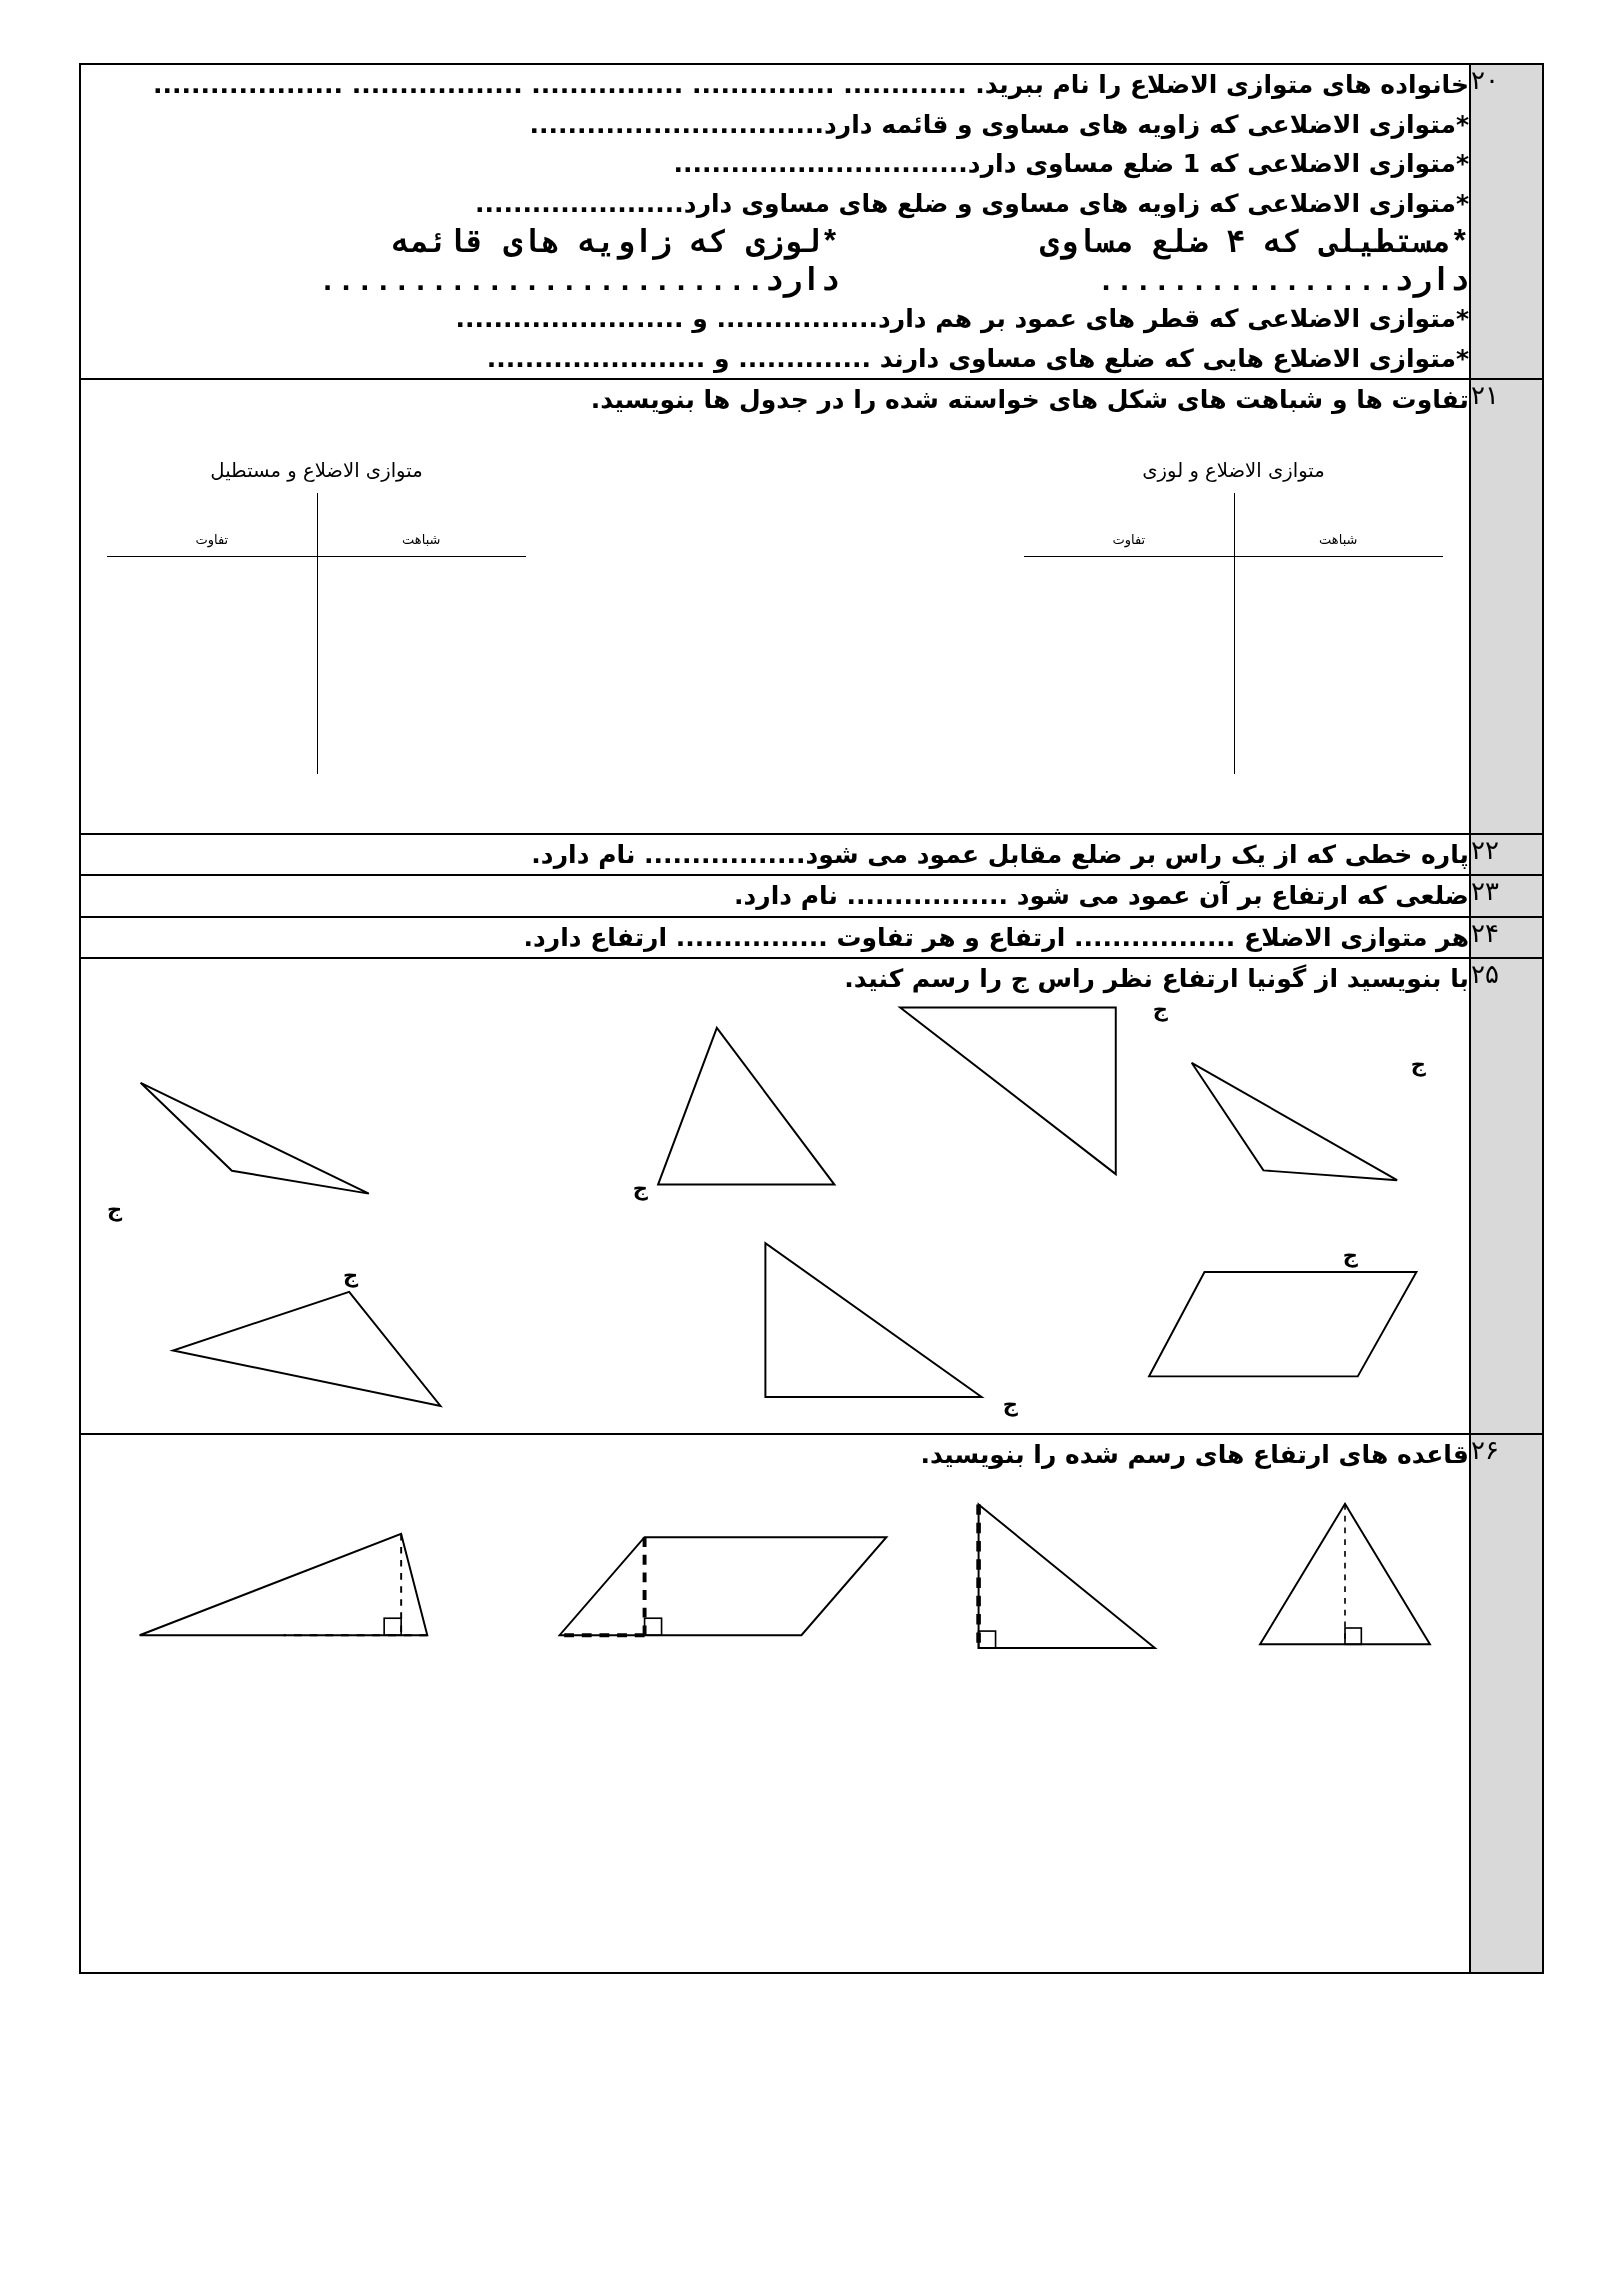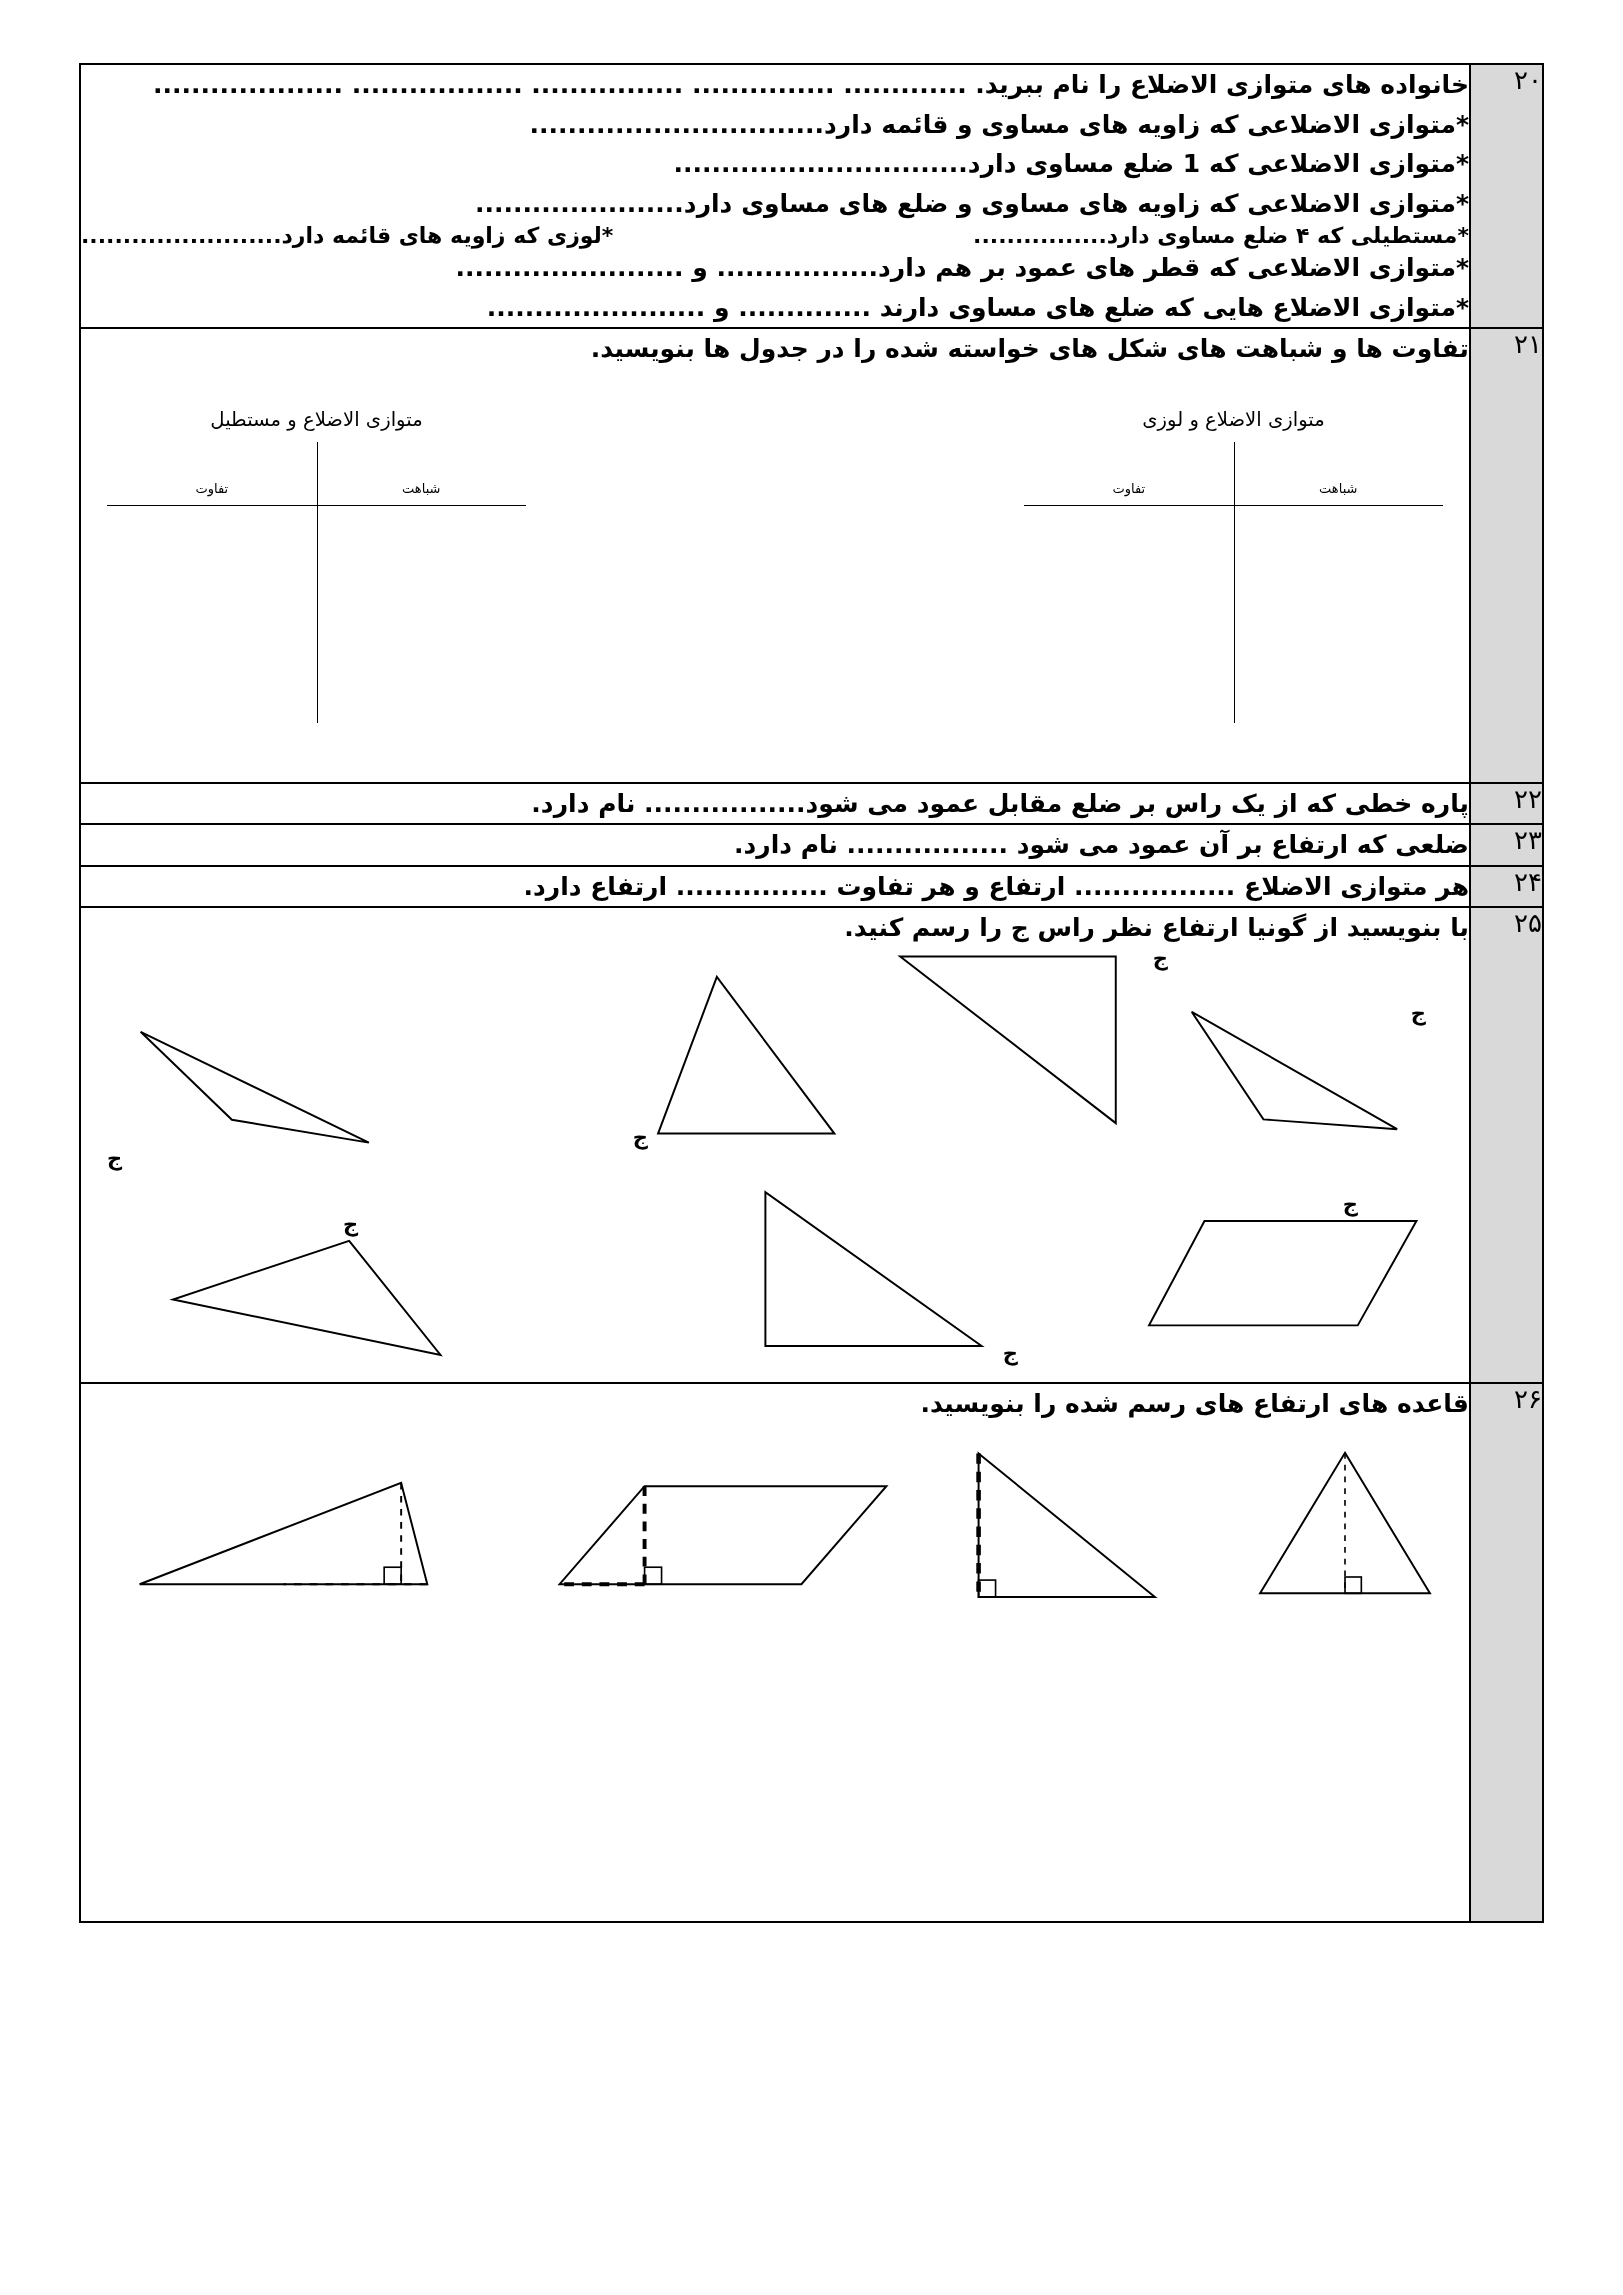--- a/index.html
+++ b/index.html
@@ -25,21 +25,21 @@
     direction: rtl;
   }
   table.worksheet td {
     border: 2px solid #000000;
     vertical-align: top;
     padding: 0;
   }
   td.num {
     width: 71px;
     background: #d9d9d9;
-    text-align: right;
+    text-align: left;
     font-size: 26px;
     font-weight: normal;
     padding-top: 14.4px;
     line-height: 1.2;
   }
   td.body {
     padding: 14.4px 18.3px 14.4px 18.3px;
   }
   .qline {
     font-size: 25px;
@@ -48,22 +48,23 @@
     font-weight: bold;
     white-space: normal;
   }
   .row-flex {
     display: flex;
     flex-direction: row;
     justify-content: space-between;
     align-items: baseline;
   }
   .row-flex > div {
-    font-size: 22px;
+    font-size: 31px;
     font-weight: bold;
+    font-family: Liberation Mono, monospace;
   }
   
   .q21-wrap {
     display: flex;
     flex-direction: row;
     justify-content: space-between;
     margin-top: 39px;
     padding: 0 26px 0 26px;
     gap: 39px;
   }

